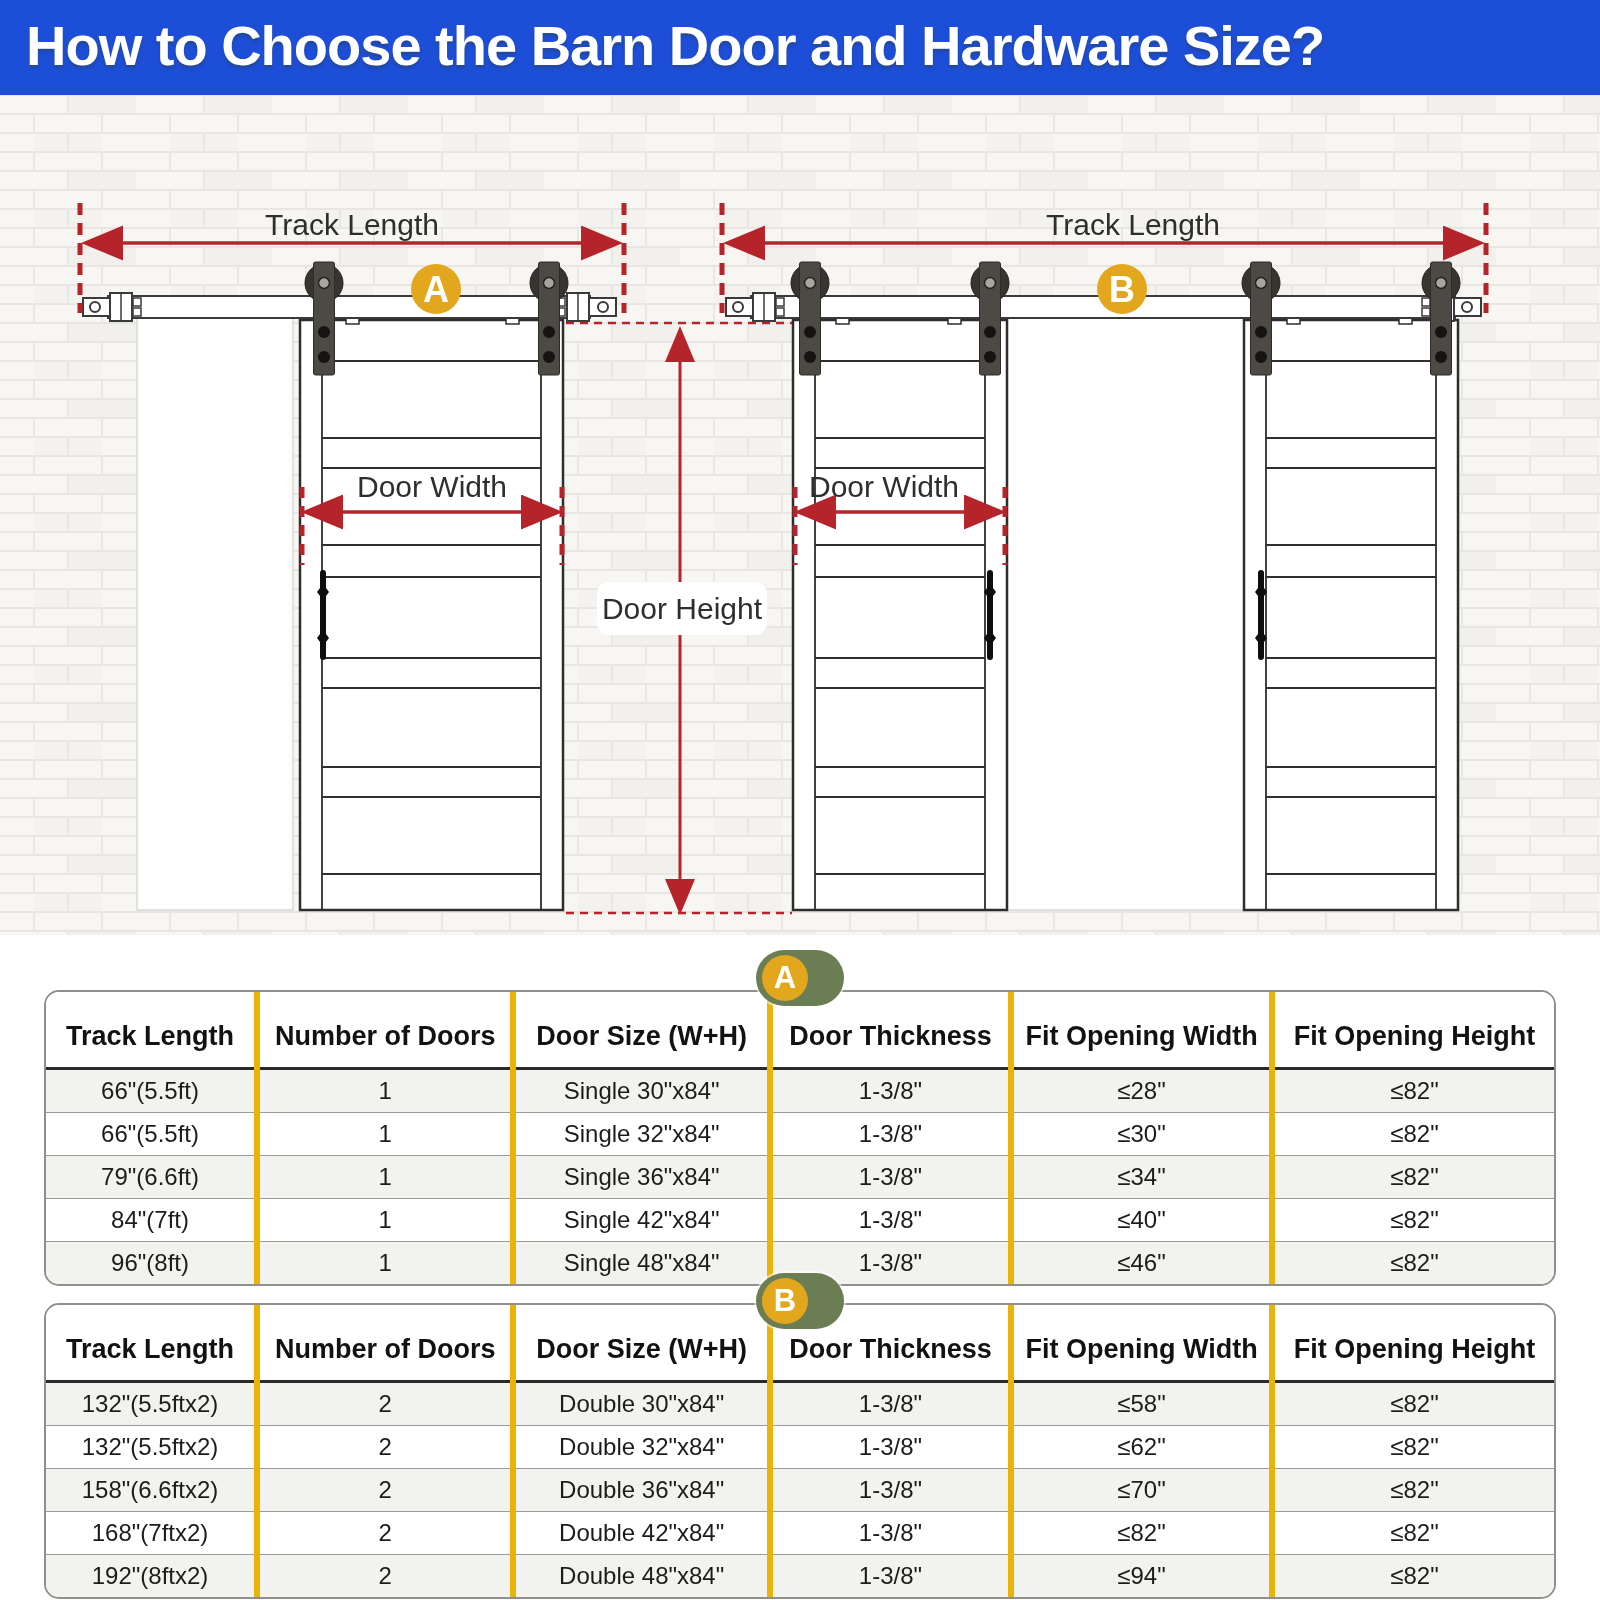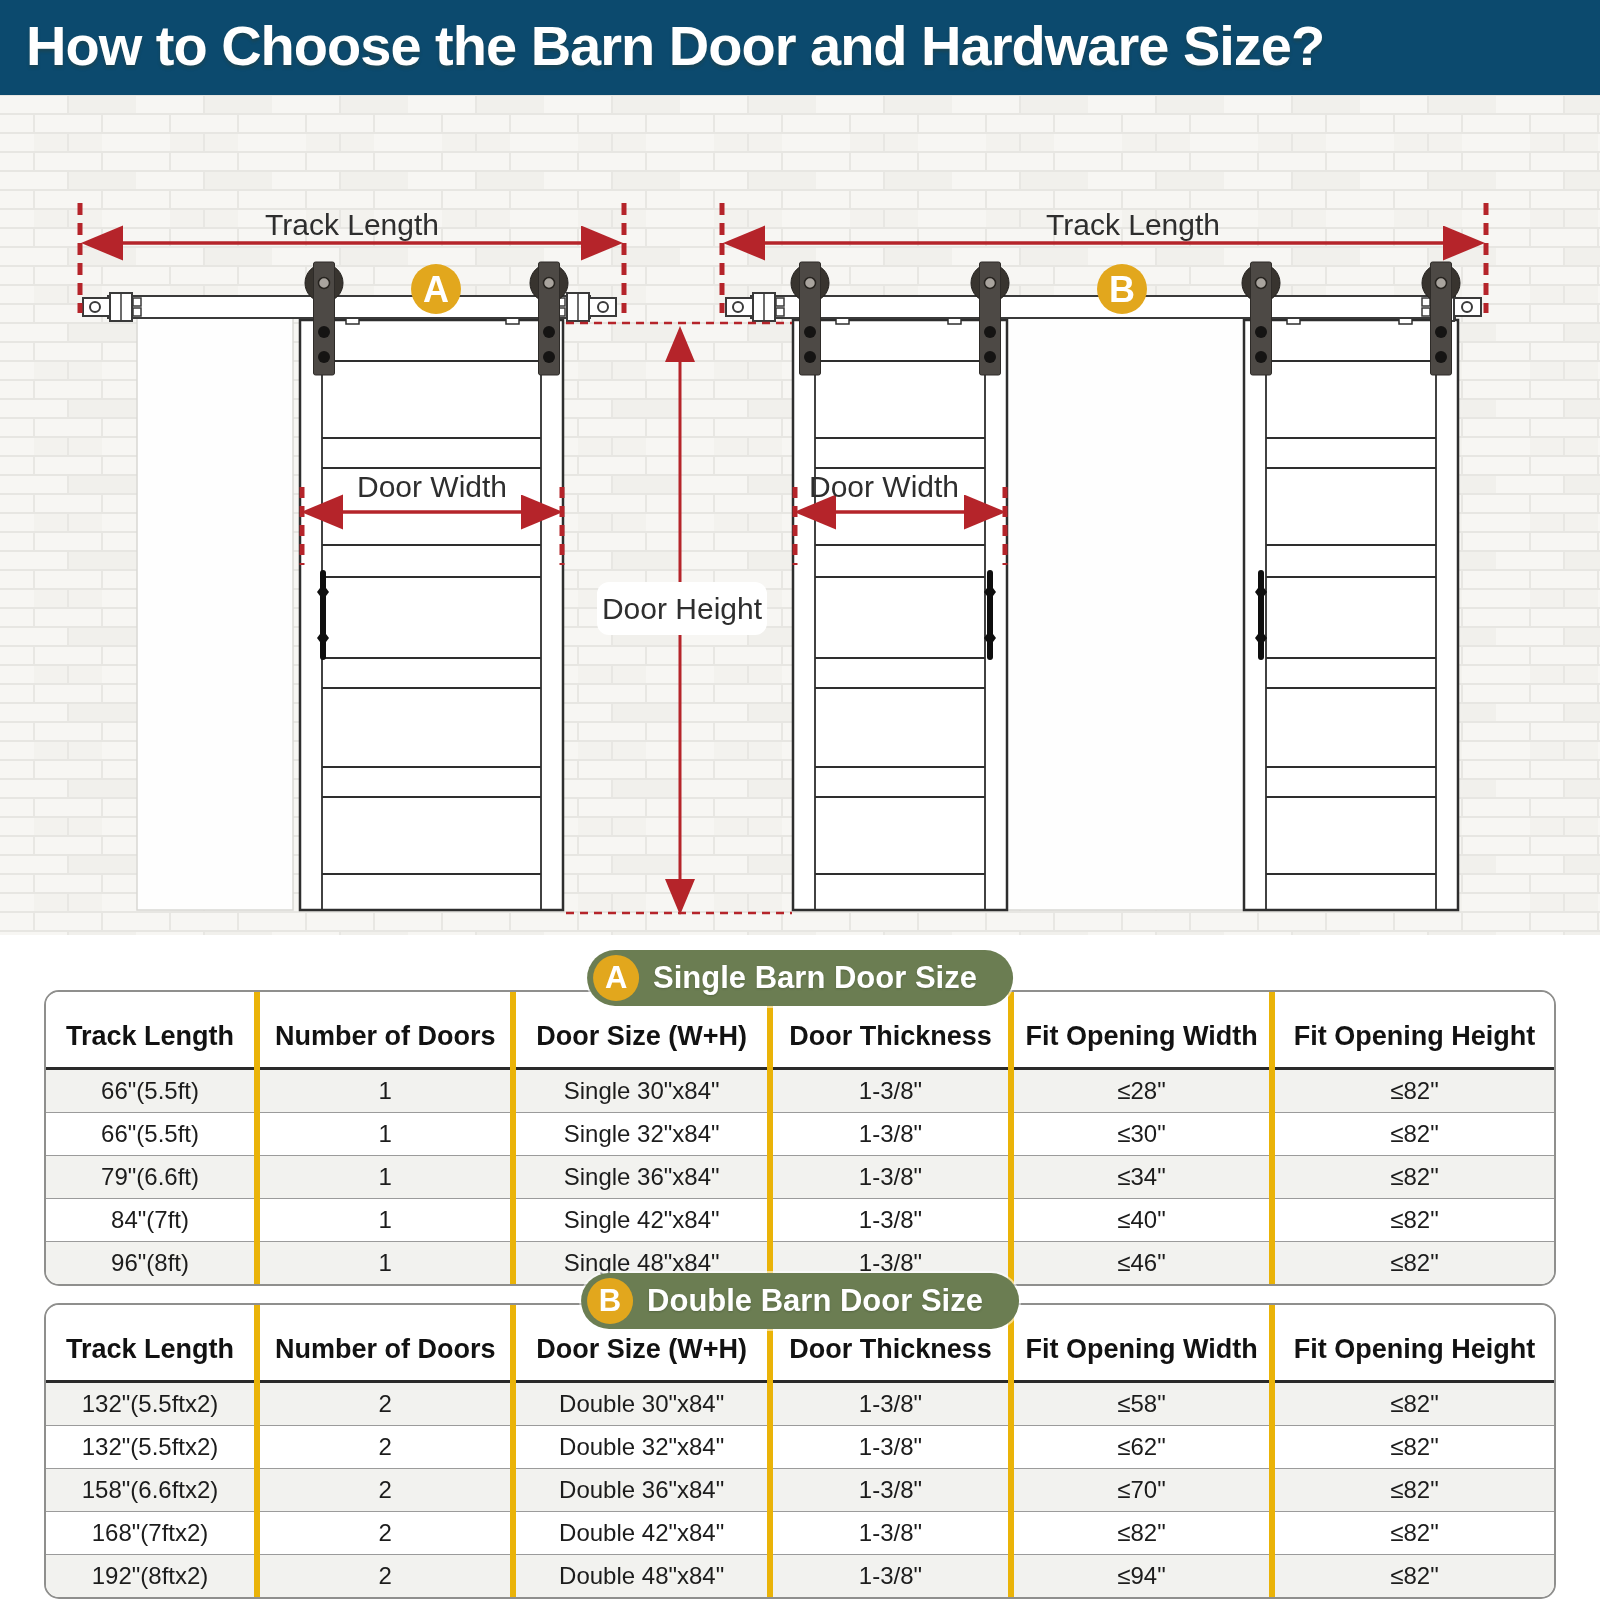--- a/index.html
+++ b/index.html
@@ -1,20 +1,20 @@
 <!DOCTYPE html>
 <html><head>
 <meta charset="utf-8">
 <style>
   html,body{margin:0;padding:0;background:#fff;}
   body{width:1600px;height:1600px;position:relative;overflow:hidden;
        font-family:"Liberation Sans",sans-serif;}
 
   
-  .header{position:absolute;left:0;top:0;width:1600px;height:95px;background:#0c4a6e;}
+  .header{position:absolute;left:0;top:0;width:1600px;height:95px;background:#1d4ed8;}
   .header h1{margin:0;padding:0 0 0 26px;line-height:92px;font-size:56px;font-weight:700;
              color:#ffffff;letter-spacing:-1px;text-shadow:0 3px 3px rgba(50,60,40,.35);
              white-space:nowrap;}
   .note-tab{position:absolute;left:894px;top:95px;width:706px;height:73px;background:#6b7d52;
             border-bottom-left-radius:48px;display:flex;align-items:center;
             padding-left:38px;box-sizing:border-box;gap:16px;}
   .note-badge{width:42px;height:42px;border-radius:50%;background:#c21a20;color:#fff;
               font-size:30px;font-weight:700;text-align:center;line-height:42px;flex:0 0 auto;}
   .note-text{color:#f1e5ab;font-size:33px;letter-spacing:.5px;white-space:nowrap;}
 
@@ -197,21 +197,20 @@
   </g>
   <g>
     <circle cx="1122" cy="194" r="25" fill="#e2a71d"></circle>
     <text class="badge-letter" x="1122" y="207" text-anchor="middle">B</text>
   </g>
 </svg>
 
 <div class="tblock tblock-a">
   <div class="pill">
     <span class="pill-badge">A</span>
-    <span class="pill-label">Single Barn Door Size</span>
   </div>
   <div class="tcard">
     <table>
       <colgroup>
           <col style="width:14%">
           <col style="width:17%">
           <col style="width:17%">
           <col style="width:16%">
           <col style="width:17.3%">
           <col style="width:18.7%">
@@ -268,21 +267,20 @@
           <td>≤82"</td>
         </tr>
       </tbody>
     </table>
   </div>
 </div>
 
 <div class="tblock tblock-b">
   <div class="pill">
     <span class="pill-badge">B</span>
-    <span class="pill-label">Double Barn Door Size</span>
   </div>
   <div class="tcard">
     <table>
       <colgroup>
           <col style="width:14%">
           <col style="width:17%">
           <col style="width:17%">
           <col style="width:16%">
           <col style="width:17.3%">
           <col style="width:18.7%">

